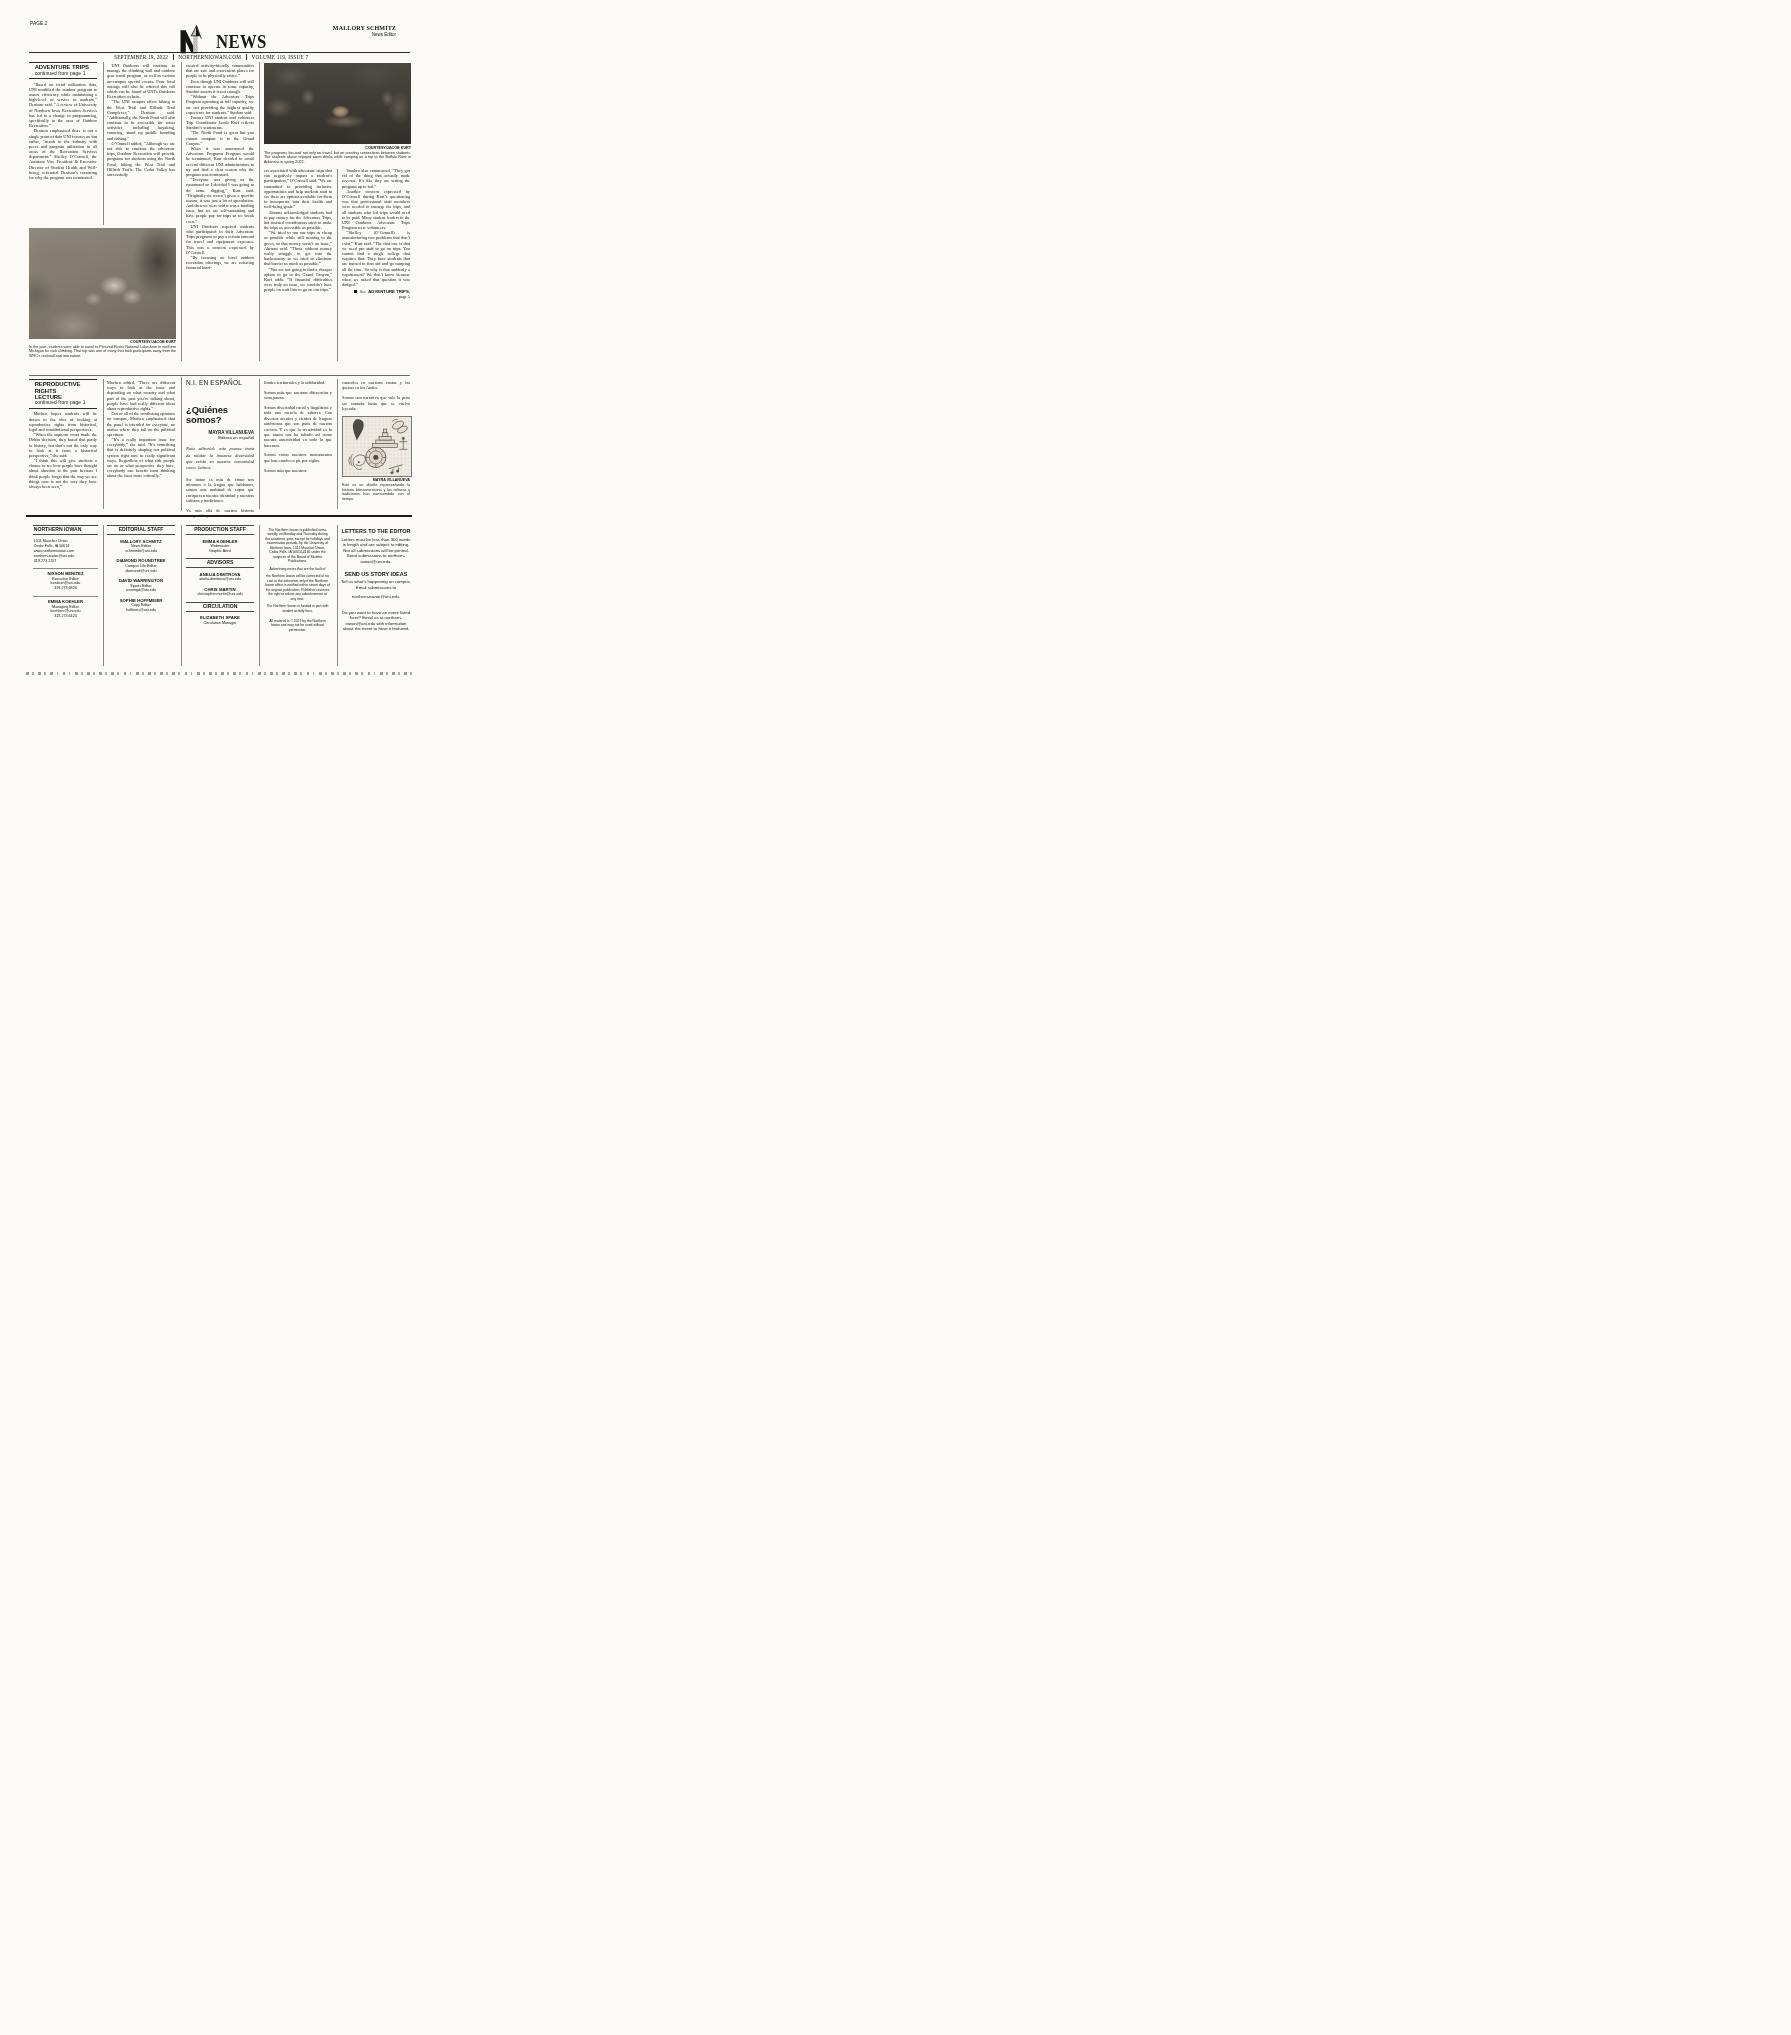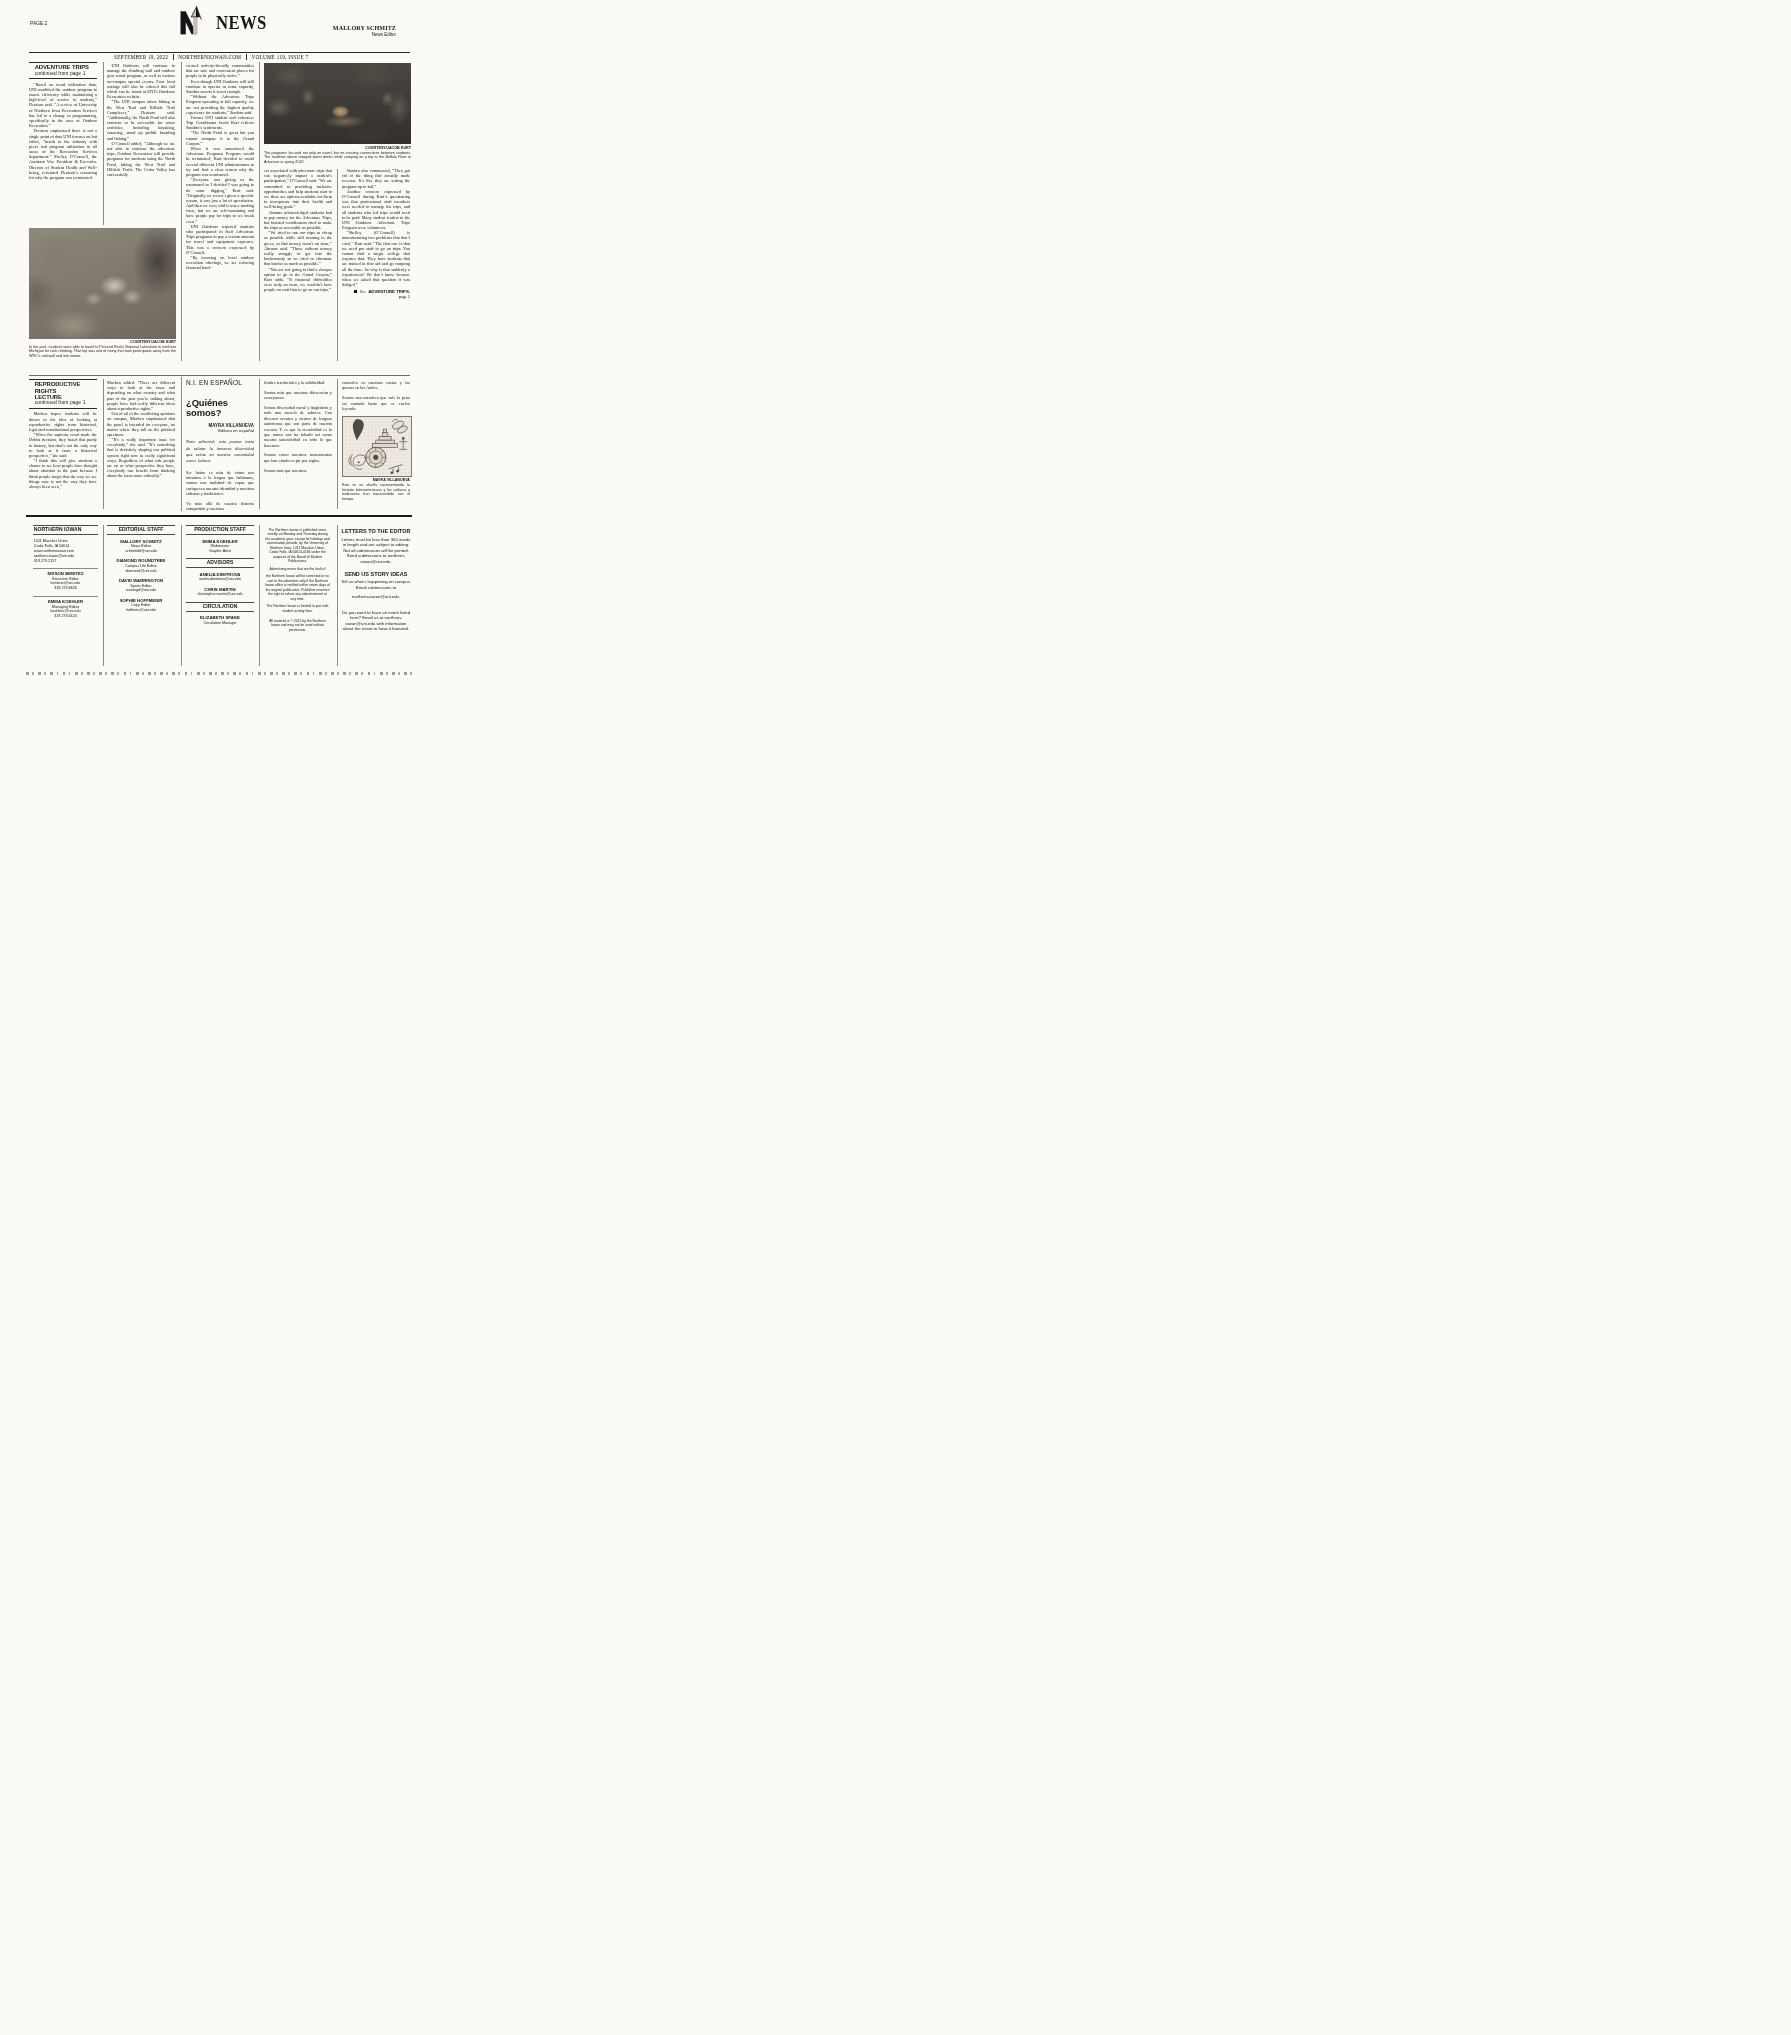--- a/index.html
+++ b/index.html
@@ -68,21 +68,21 @@
   .bottom-smudge{position:absolute;left:26px;top:672px;width:386px;height:2.8px;opacity:.55;
     background:repeating-linear-gradient(90deg,#4c4c4a 0 2.8px,transparent 2.8px 6.1px, #6a6a66 6.1px 7.7px, transparent 7.7px 12.2px);}
 </style>
 </head>
 <body>
 
 <div class="abs" style="left:0;top:0;width:448px;height:692px;">
 
   <div class="abs page-label" style="left:30px;top:21px;">PAGE 2</div>
 
-  <div class="abs" style="left:178px;top:5px;height:31px;">
+  <div class="abs" style="left:178px;top:24px;height:31px;">
     <svg width="36" height="31" viewBox="0 0 88 76">
       <defs>
         <pattern id="dots" width="4" height="4" patternUnits="userSpaceOnUse">
           <rect width="4" height="4" fill="#e9e6e0"></rect>
           <circle cx="1.3" cy="1.3" r="1" fill="#7a766e"></circle>
           <circle cx="3.3" cy="3.3" r="1" fill="#7a766e"></circle>
         </pattern>
       </defs>
       <rect x="6" y="16" width="13" height="56" fill="#161616"></rect>
       <polygon points="6,16 19,16 46,72 33,72" fill="#161616"></polygon>
@@ -186,21 +186,21 @@
   </div>
 
   <div class="col serif-body" style="left:107px;top:380px;">
     <p class="cont">Machen added. “There are different ways to look at the issue and depending on what country and what part of the past you’re talking about, people have had really different ideas about reproductive rights.”</p>
     <p>Out of all of the conflicting opinions on campus, Machen emphasized that the panel is intended for everyone, no matter where they fall on the political spectrum.</p>
     <p>“It’s a really important issue for everybody,” she said. “It’s something that is definitely shaping our political system right now in really significant ways. Regardless of what side people are on or what perspective they have, everybody can benefit from thinking about the issue more critically.”</p>
   </div>
 
   <div class="col" style="left:186px;top:379px;">
     <div class="kicker">N.I. EN ESPAÑOL</div>
-    <div class="es-headline" style="margin-top:12px;">¿Quiénes somos?</div>
+    <div class="es-headline" style="margin-top:19px;">¿Quiénes somos?</div>
     <div class="es-byline" style="margin-top:4.9px;">MAYRA VILLANUEVA</div>
     <div class="es-byline-title">Editora en español</div>
     <div class="es-note" style="margin-top:5.7px;">Nota editorial: este poema trata de relatar la inmensa diversidad que existe en nuestra comunidad como latinos.</div>
     <div class="es-body" style="margin-top:4.9px;">
       <p>Ser latino es más de cómo nos miramos o la lengua que hablamos, somos una multitud de capas que enriquecen nuestra identidad y nuestras culturas y tradiciones.</p>
       <p>Va más allá de nuestra historia compartida y nuestros</p>
     </div>
   </div>
 
   <div class="col es-body" style="left:264px;top:380px;">

